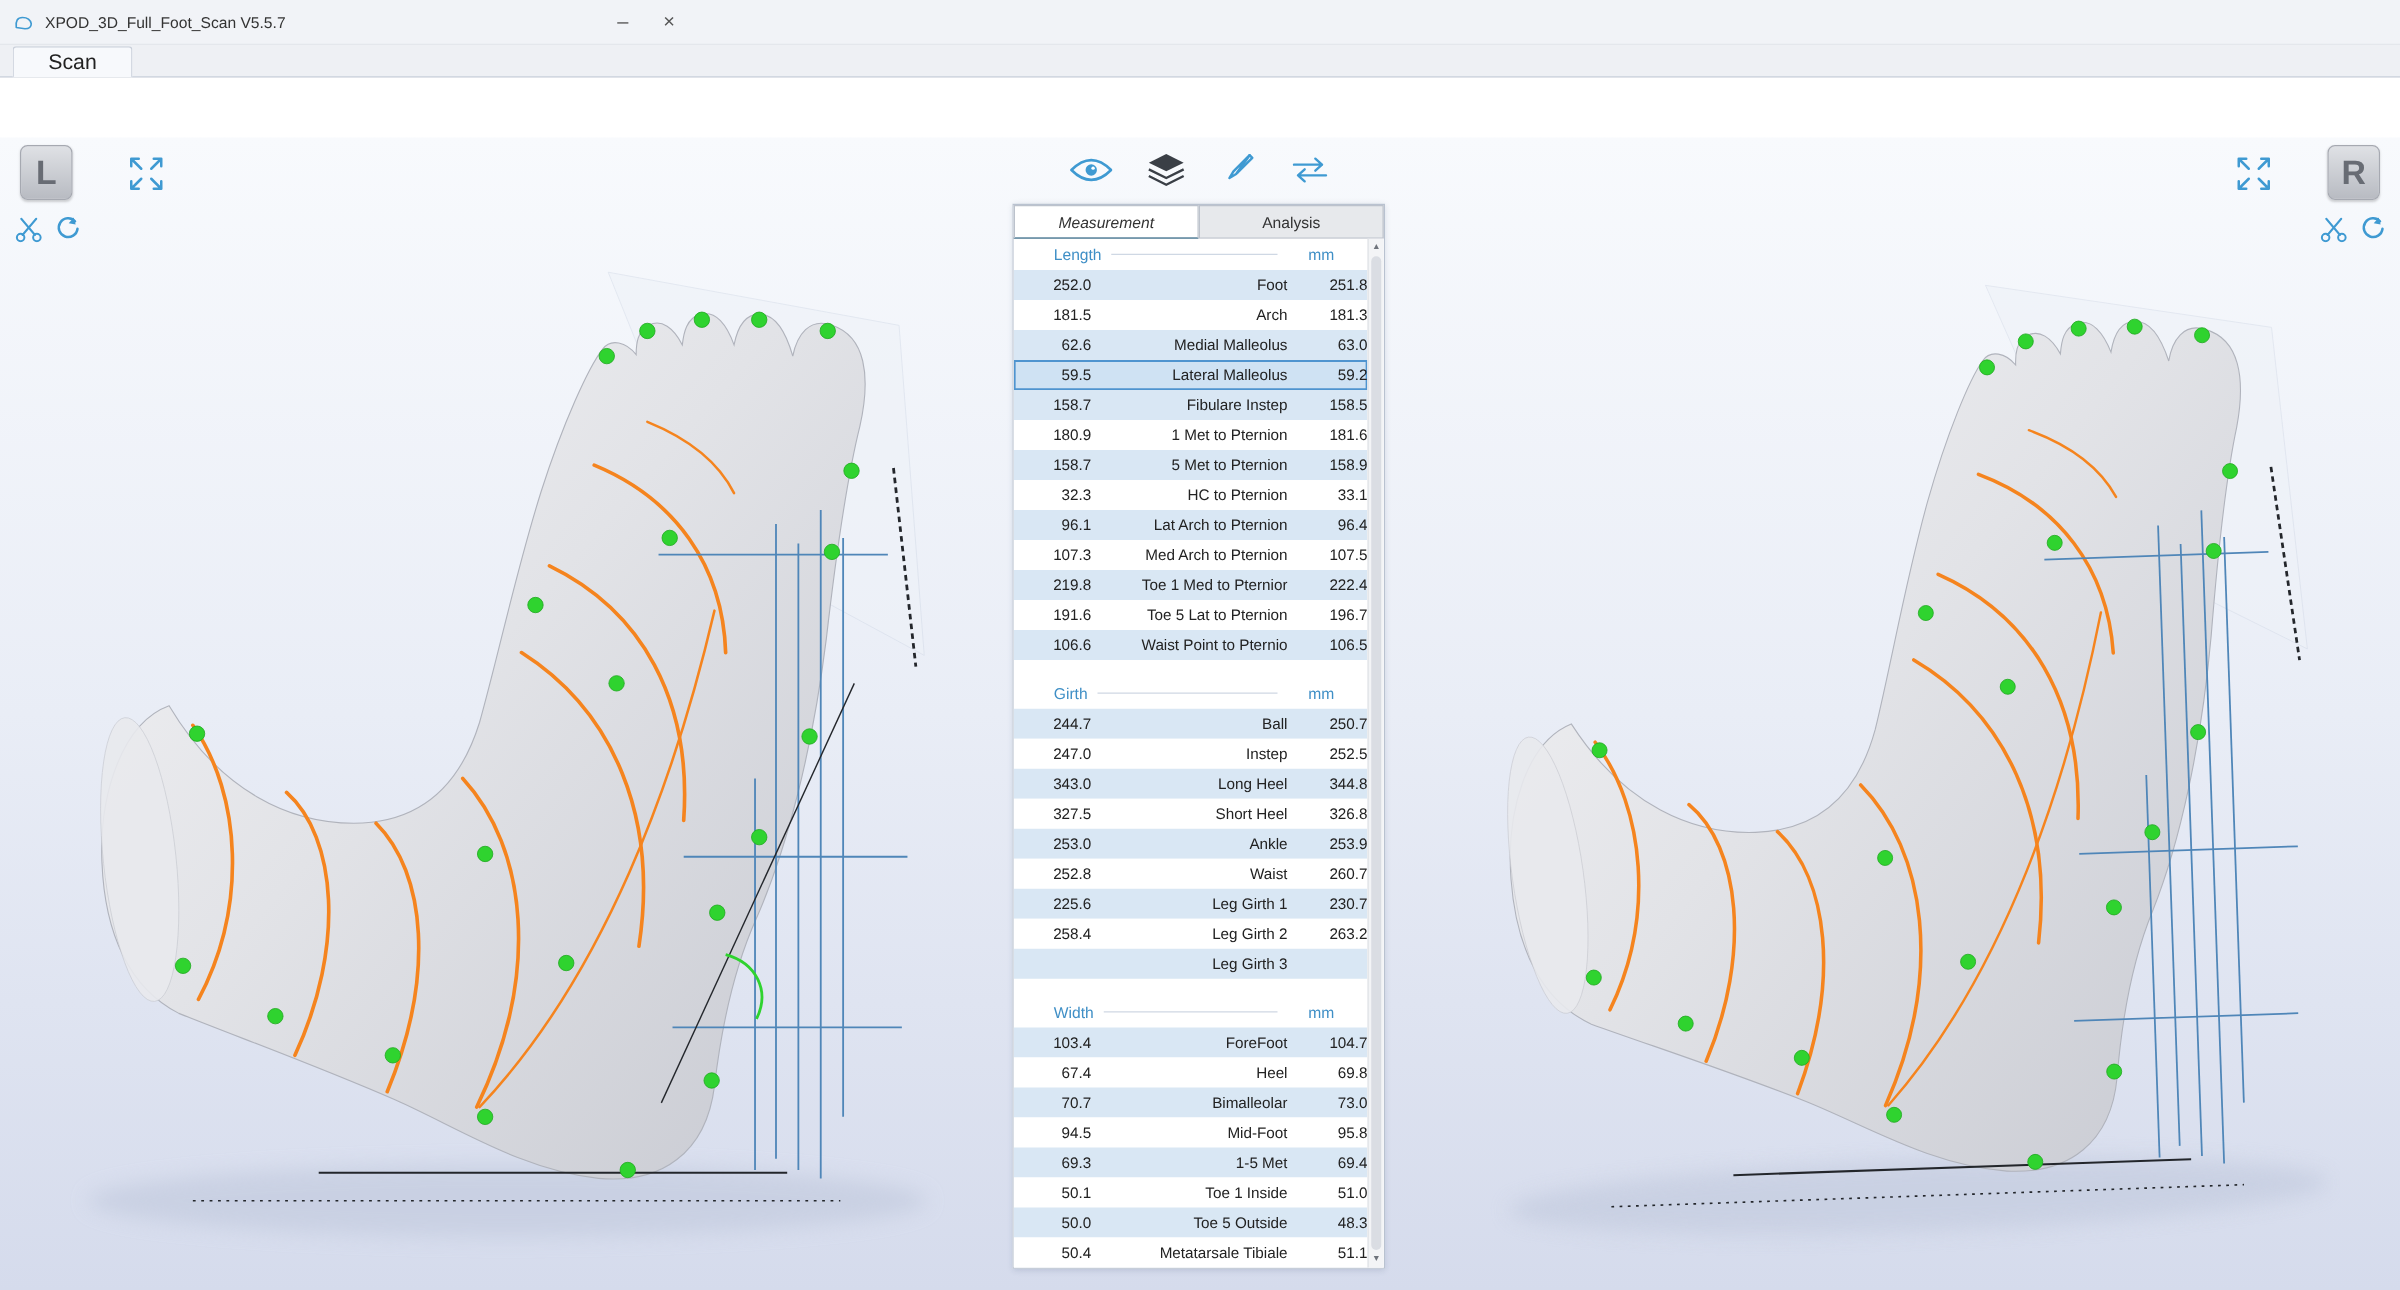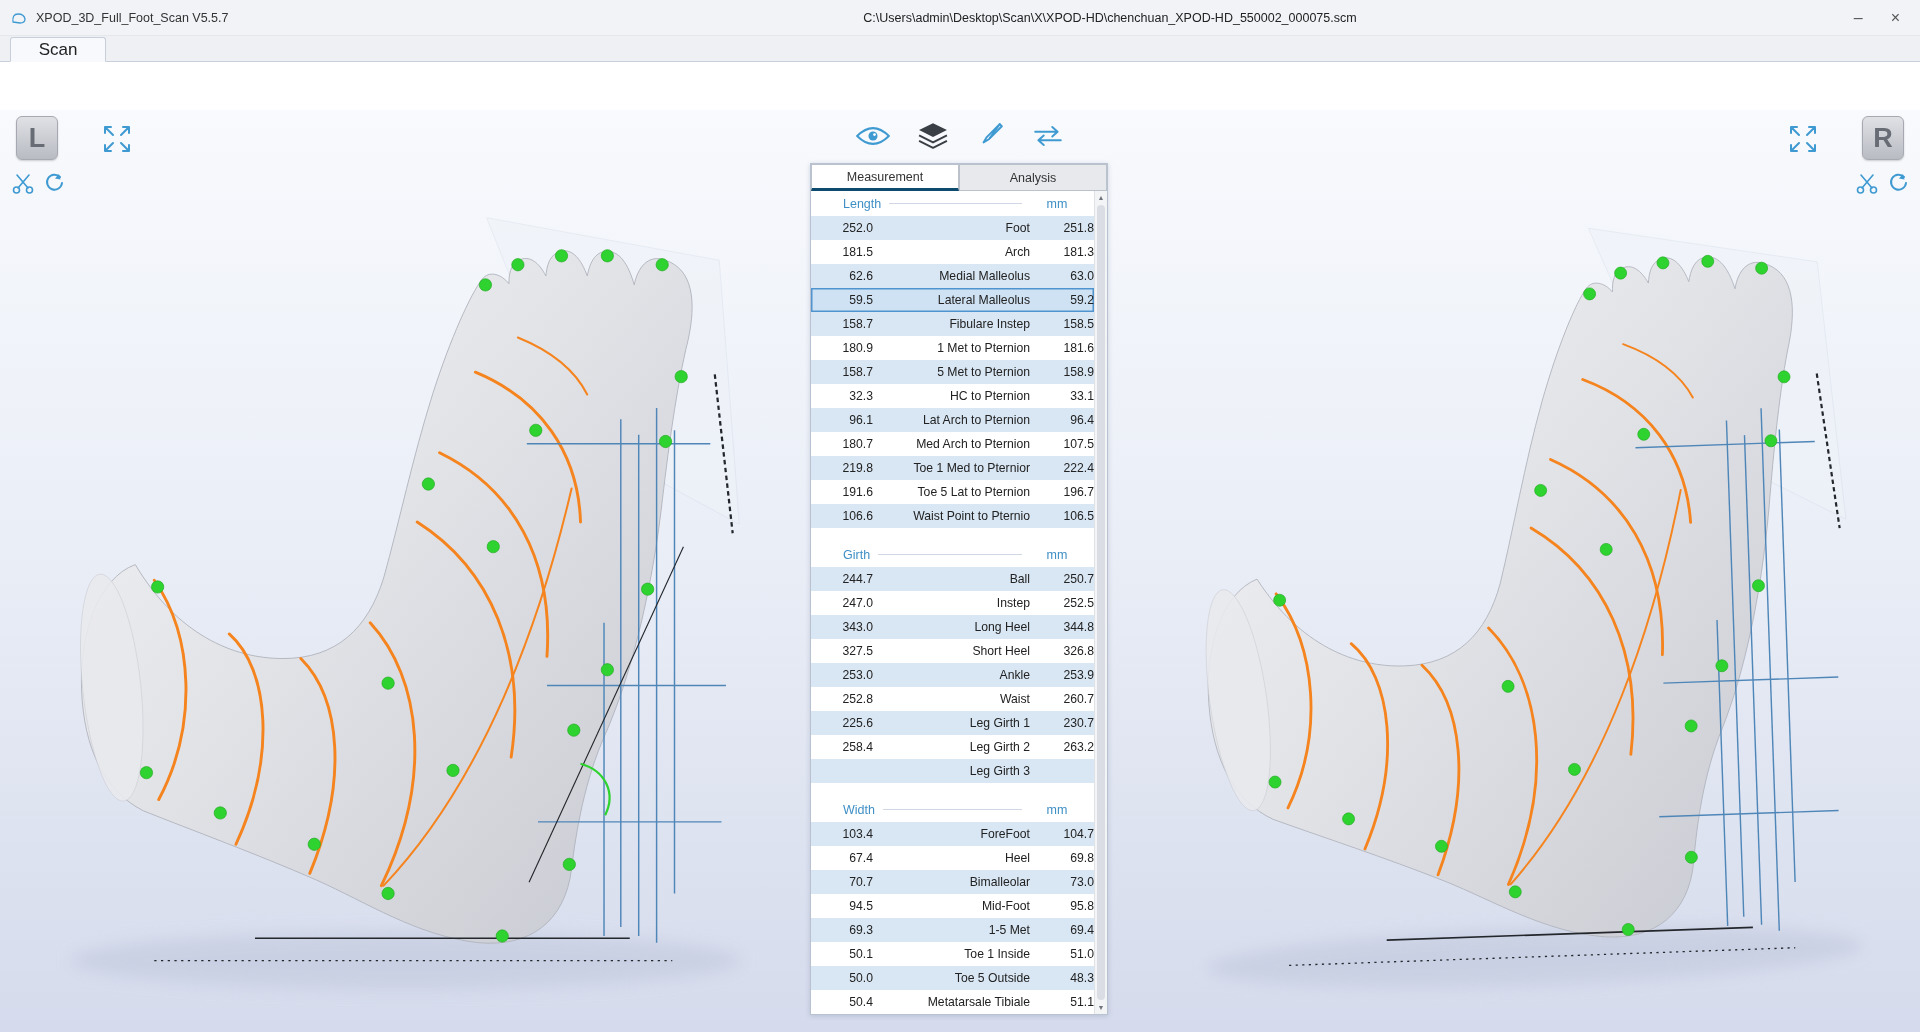--- a/index.html
+++ b/index.html
@@ -45,21 +45,21 @@
   .st-acc{stroke:var(--accent);fill:none;stroke-width:1.8;stroke-linecap:round;stroke-linejoin:round;}
   .st-acc2{stroke:var(--accent);fill:none;stroke-width:2.1;stroke-linecap:round;stroke-linejoin:round;}
   .fl-acc{fill:var(--accent);}
   .st-dark{stroke:#3a3f46;fill:none;stroke-width:1.8;stroke-linejoin:round;}
   .fl-dark{fill:#3a3f46;}
 
   
   .mpanel{position:absolute;left:810px;top:53px;width:298px;height:852px;background:#fff;border:1px solid #b9c2d0;box-shadow:0 1px 5px rgba(40,60,100,.18);}
   .mtabs{display:flex;height:27px;}
   .mtab{flex:1;display:flex;align-items:center;justify-content:center;font-size:12.5px;color:#333;border:1px solid #bcc2cc;background:#e7e9ec;}
-  .mtab.active{background:#fff;border-bottom:3px solid #0c4a6e;}
+  .mtab.active{background:#fff;border-bottom:1px solid #0c4a6e;font-style:italic;}
   .mbody{position:absolute;top:27px;left:0;right:0;bottom:0;background:#fff;}
   .mlist{position:absolute;top:0;left:0;right:13px;bottom:0;overflow:hidden;}
   .msec{margin-top:14px;}
   .msec:first-child{margin-top:0;}
   .mh{height:25px;display:flex;align-items:center;padding:0 10px 0 32px;}
   .mh-title{color:var(--panelhead);font-size:12.5px;}
   .mh-line{flex:1;height:1px;background:#cfd8e4;margin:0 8px;}
   .mh-unit{color:var(--panelhead);font-size:12.5px;width:54px;text-align:center;}
   .mrow{height:24px;display:grid;grid-template-columns:62px 1fr 64px;align-items:center;text-align:right;font-size:12.2px;color:#222;background:#fff;}
   .mrow.alt{background:var(--rowalt);}
@@ -88,21 +88,20 @@
 
 <div class="window">
 
   <div class="titlebar">
     <div class="tb-left">
       <svg width="18" height="14" viewBox="0 0 18 14">
         <path d="M3 11 Q2 3 8 3 Q14 3 15 8 Q15 12 10 12 Z" class="st-acc" style="stroke-width:1.3"></path>
       </svg>
       <span>XPOD_3D_Full_Foot_Scan V5.5.7</span>
     </div>
-    <div class="tb-center">C:\Users\admin\Desktop\Scan\X\XPOD-HD\chenchuan_XPOD-HD_550002_000075.scm</div>
     <div class="tb-right">
       <span>–</span>
       <span>×</span>
     </div>
   </div>
 
 
   <div class="tabbar">
     <div class="tab-scan">Scan</div>
   </div>
@@ -361,21 +360,21 @@
                 <span class="mc">32.3</span>
                 <span class="mc">HC to Pternion</span>
                 <span class="mc">33.1</span>
               </div>
               <div class="mrow alt">
                 <span class="mc">96.1</span>
                 <span class="mc">Lat Arch to Pternion</span>
                 <span class="mc">96.4</span>
               </div>
               <div class="mrow">
-                <span class="mc">180.7</span>
+                <span class="mc">107.3</span>
                 <span class="mc">Med Arch to Pternion</span>
                 <span class="mc">107.5</span>
               </div>
               <div class="mrow alt">
                 <span class="mc">219.8</span>
                 <span class="mc">Toe 1 Med to Pternior</span>
                 <span class="mc">222.4</span>
               </div>
               <div class="mrow">
                 <span class="mc">191.6</span>

